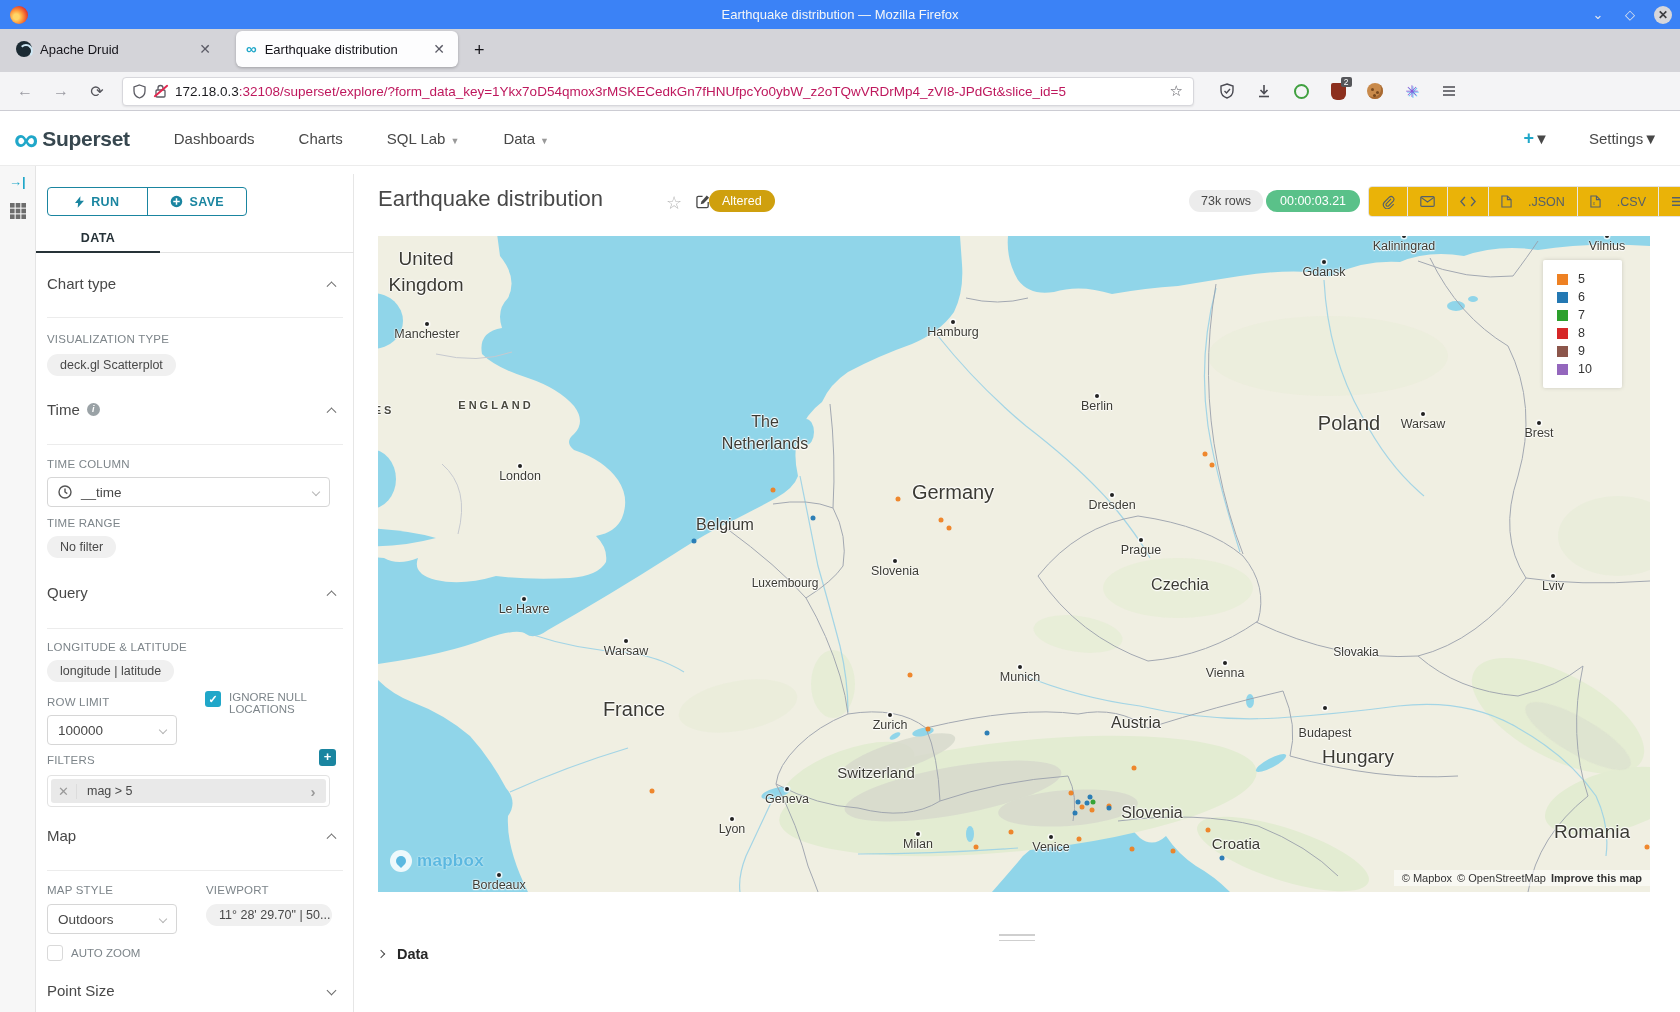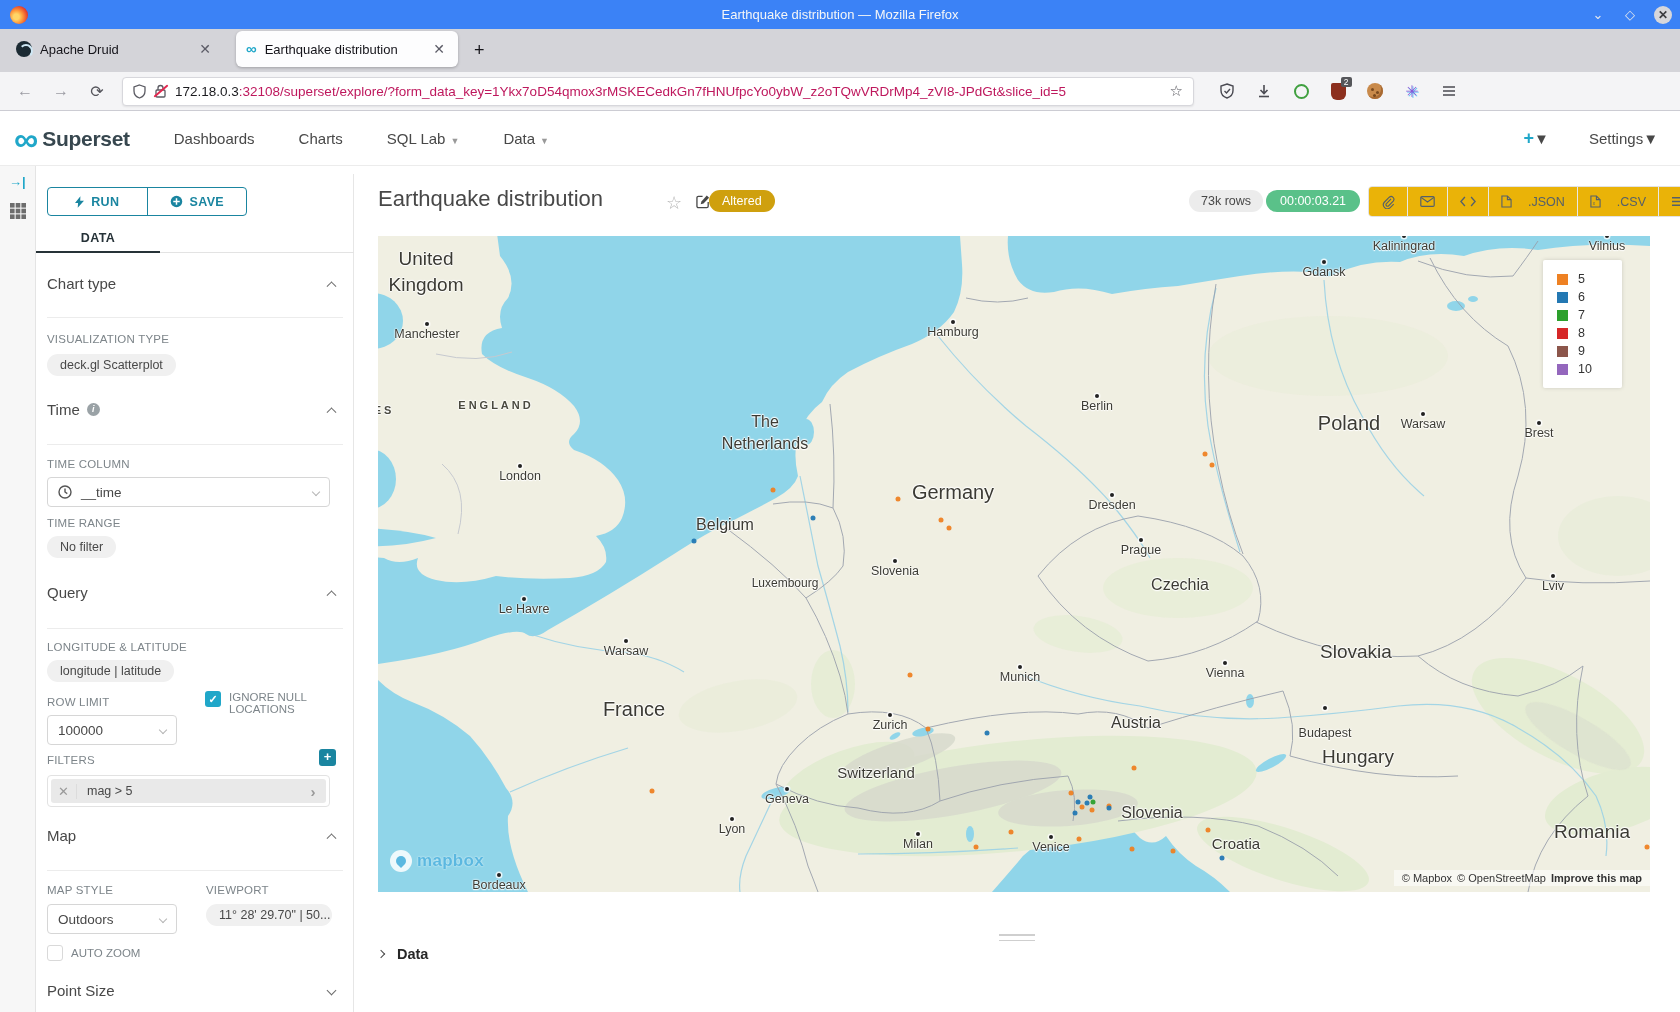--- a/index.html
+++ b/index.html
@@ -495,21 +495,21 @@
             <div class="mlabel caps" style="left: 118px; top: 169px; font-size: 11px;">ENGLAND</div>
             <div class="mlabel caps" style="left: 6px; top: 174px; font-size: 11px;">ES</div>
             <div class="mlabel" style="left: 387px; top: 197px; font-size: 16px;">The
 Netherlands</div>
             <div class="mlabel" style="left: 347px; top: 289px; font-size: 16px;">Belgium</div>
             <div class="mlabel" style="left: 407px; top: 347px; font-size: 12px;">Luxembourg</div>
             <div class="mlabel" style="left: 575px; top: 256px; font-size: 20px;">Germany</div>
             <div class="mlabel" style="left: 256px; top: 473px; font-size: 20px;">France</div>
             <div class="mlabel" style="left: 971px; top: 187px; font-size: 20px;">Poland</div>
             <div class="mlabel" style="left: 802px; top: 349px; font-size: 16px;">Czechia</div>
-            <div class="mlabel" style="left: 978px; top: 416px; font-size: 19px;">Slovakia</div>
+            <div class="mlabel" style="left: 978px; top: 416px; font-size: 12px;">Slovakia</div>
             <div class="mlabel" style="left: 758px; top: 487px; font-size: 16px;">Austria</div>
             <div class="mlabel" style="left: 498px; top: 537px; font-size: 15px;">Switzerland</div>
             <div class="mlabel" style="left: 774px; top: 577px; font-size: 16px;">Slovenia</div>
             <div class="mlabel" style="left: 858px; top: 608px; font-size: 15px;">Croatia</div>
             <div class="mlabel" style="left: 980px; top: 521px; font-size: 19px;">Hungary</div>
             <div class="mlabel" style="left: 1214px; top: 596px; font-size: 19px;">Romania</div>
             <div class="citydot" style="left: 49px; top: 88px;"></div>
             <div class="citylabel" style="left: 49px; top: 98px;">Manchester</div>
             <div class="citydot" style="left: 142px; top: 230px;"></div>
             <div class="citylabel" style="left: 142px; top: 240px;">London</div>

